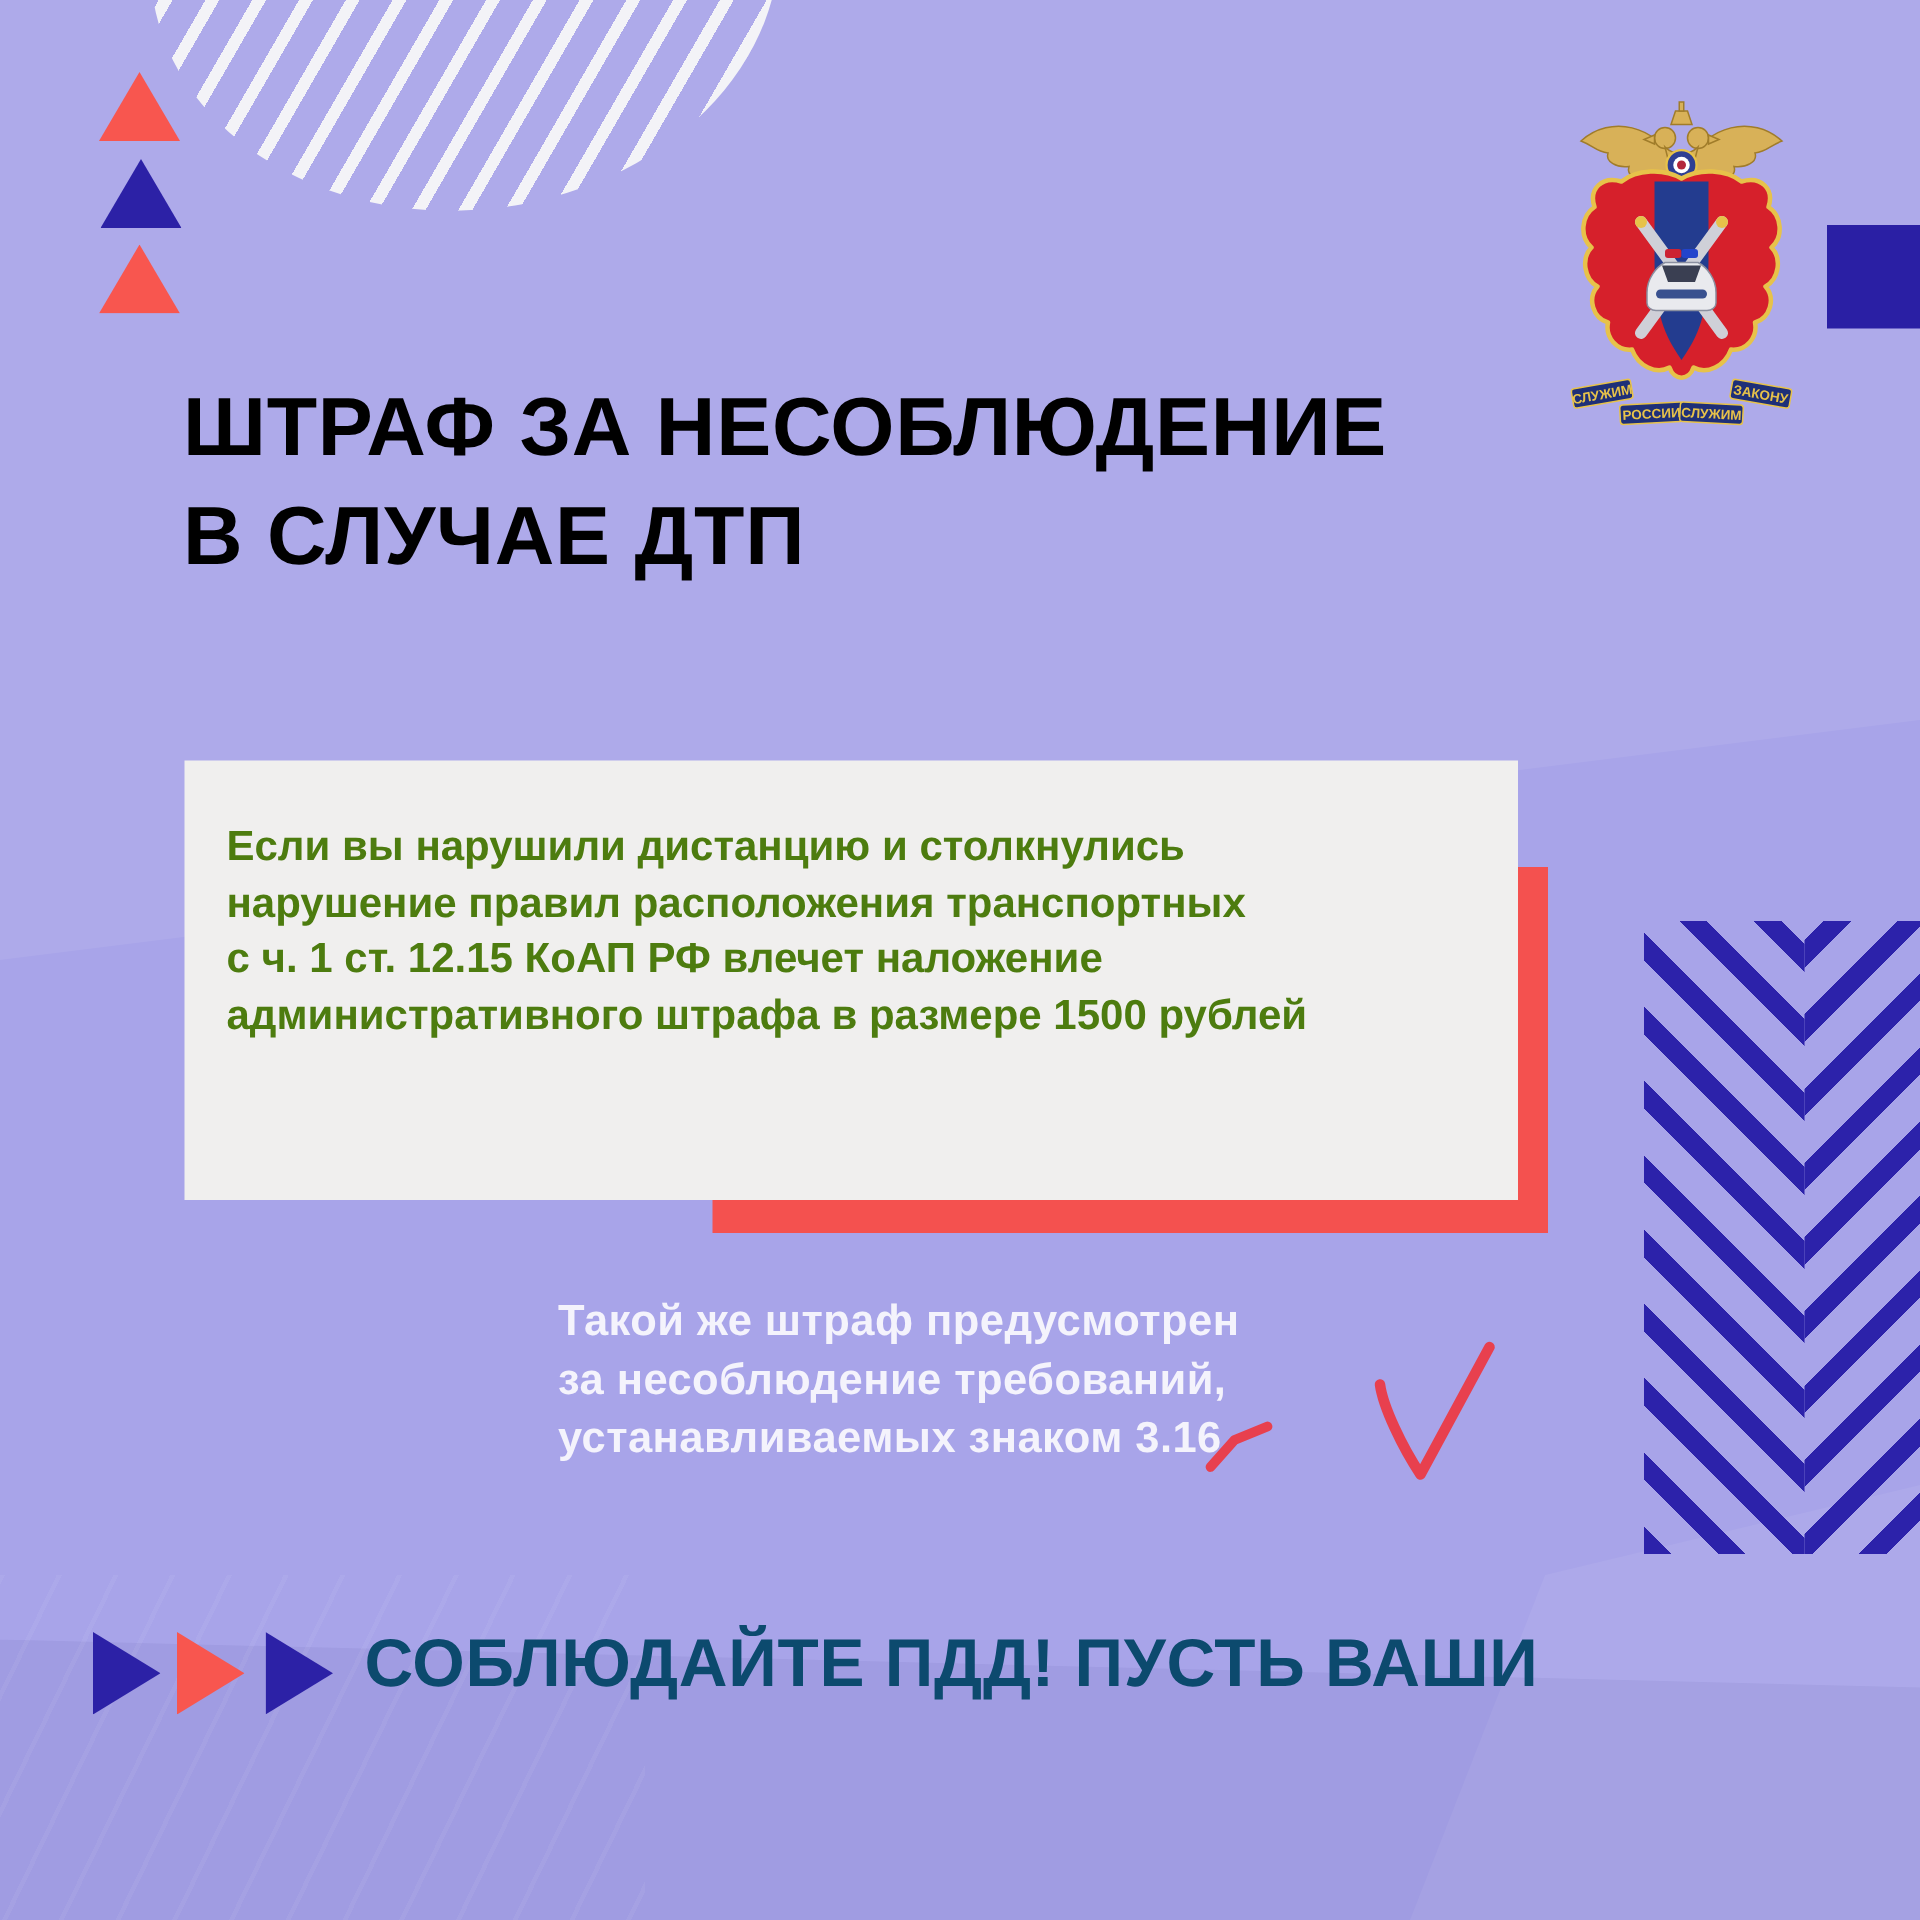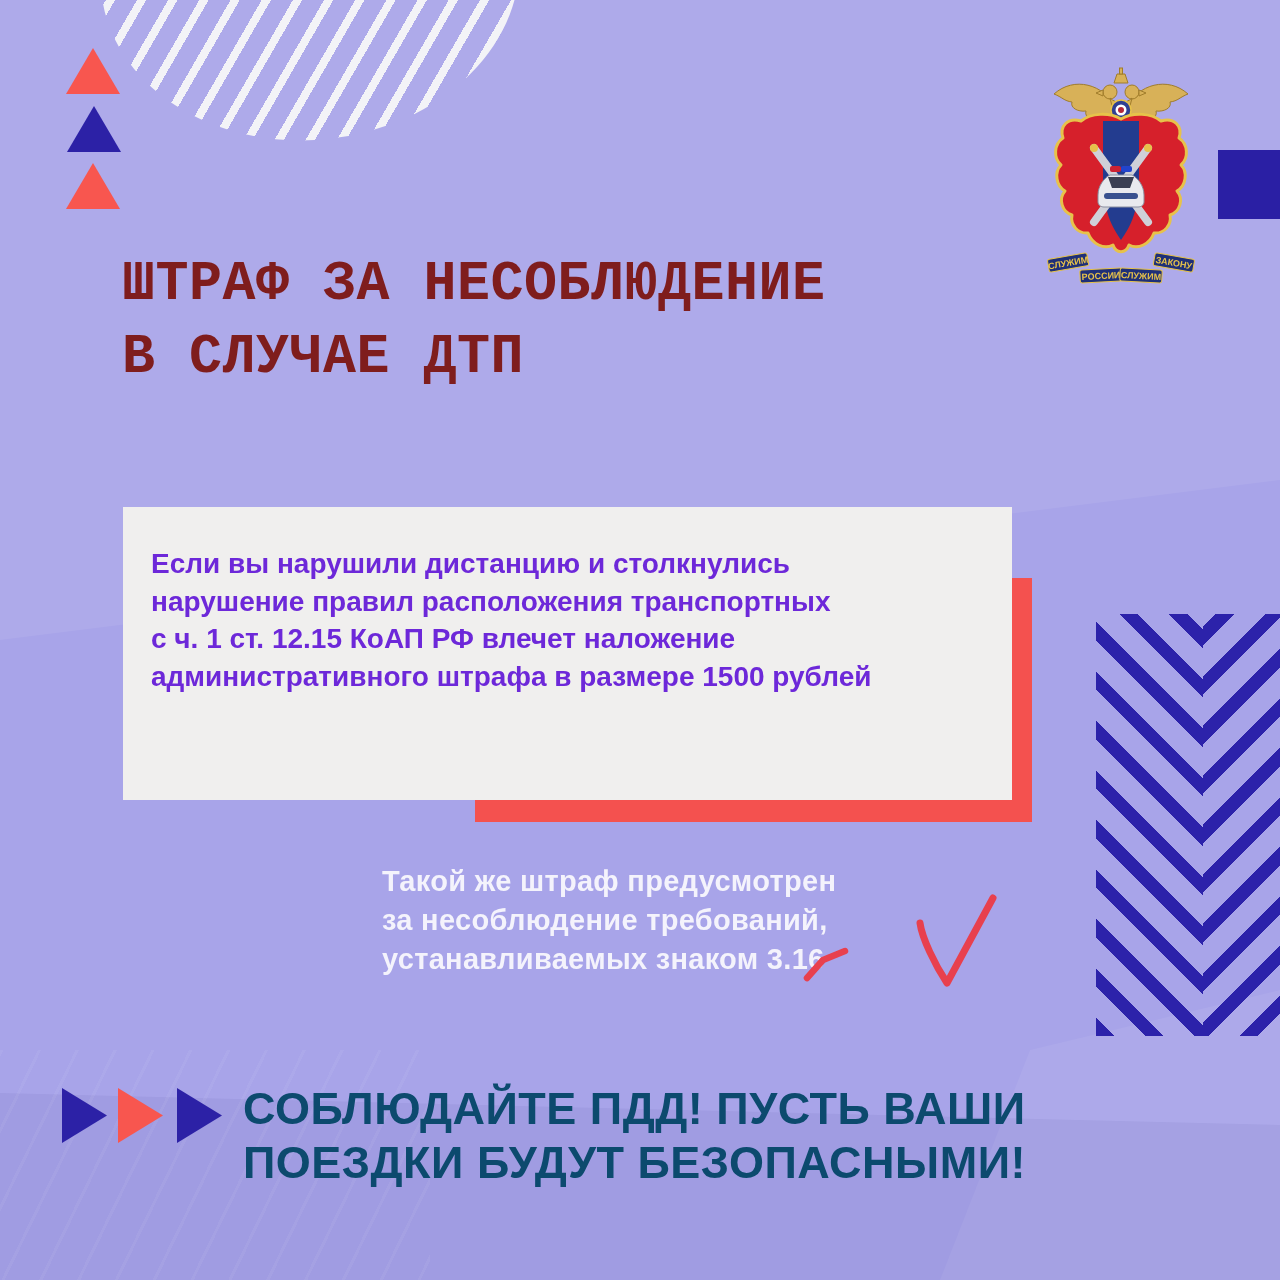--- a/index.html
+++ b/index.html
@@ -37,40 +37,39 @@
     background:repeating-linear-gradient(126deg,#f3f3f7 0 8px,transparent 8px 27px);
   }
   
   .tri-up{width:54px;height:46px;clip-path:polygon(50% 0,0 100%,100% 100%);}
   .tri-right{width:45px;height:55px;clip-path:polygon(0 0,100% 50%,0 100%);}
   .coral{background:#f8564f;}
   .blue{background:#2c21a6;}
   
   .title{
     left:122px;top:248px;width:1010px;
-    color:#7f1d1d;font-size:55px;line-height:73px;font-weight:800;
+    color:#000000;font-size:55px;line-height:73px;font-weight:800;
     letter-spacing:.5px;
-    font-family:Liberation Mono, monospace;
   }
   .footer-text{
     left:243px;top:1082px;width:900px;
     color:#0c4a6e;font-size:45px;line-height:54px;font-weight:800;
     letter-spacing:.5px;
   }
   
   .card-shadow{left:475px;top:578px;width:557px;height:244px;background:#f4514f;}
   .card{
     left:123px;top:507px;width:889px;height:293px;background:#f0efee;
     box-sizing:border-box;padding:38px 0 0 28px;
-    color:#6d28d9;font-size:28px;line-height:37.5px;font-weight:600;
+    color:#4d7c0f;font-size:28px;line-height:37.5px;font-weight:600;
   }
   .card b{font-weight:800;}
   
   .sign-note{
-    left:382px;top:862px;width:520px;
+    left:372px;top:862px;width:520px;
     color:#f4f3fc;font-size:29px;line-height:39px;font-weight:600;
     letter-spacing:.3px;
   }
   
   .blue-rect{left:1218px;top:150px;width:62px;height:69px;background:#2a1fa4;}
   .sign-wrap{left:115px;top:815px;width:205px;height:212px;}
   .emblem-wrap{left:1046px;top:64px;width:150px;height:232px;}
   .checks-wrap{left:800px;top:880px;width:205px;height:120px;}
   
   .chevrons{left:1096px;top:614px;width:184px;height:422px;display:flex;}
@@ -193,16 +192,15 @@
     <div class="chev-left"></div>
     <div class="chev-right"></div>
   </div>
 
   <div class="abs tri-right blue" style="left:62px;top:1088px;"></div>
   <div class="abs tri-right coral" style="left:118px;top:1088px;"></div>
   <div class="abs tri-right blue" style="left:177px;top:1088px;"></div>
 
   <div class="abs footer-text">
     <div>СОБЛЮДАЙТЕ ПДД! ПУСТЬ ВАШИ</div>
-    <div>ПОЕЗДКИ БУДУТ БЕЗОПАСНЫМИ!</div>
   </div>
 
 </div>
 
 </body></html>

